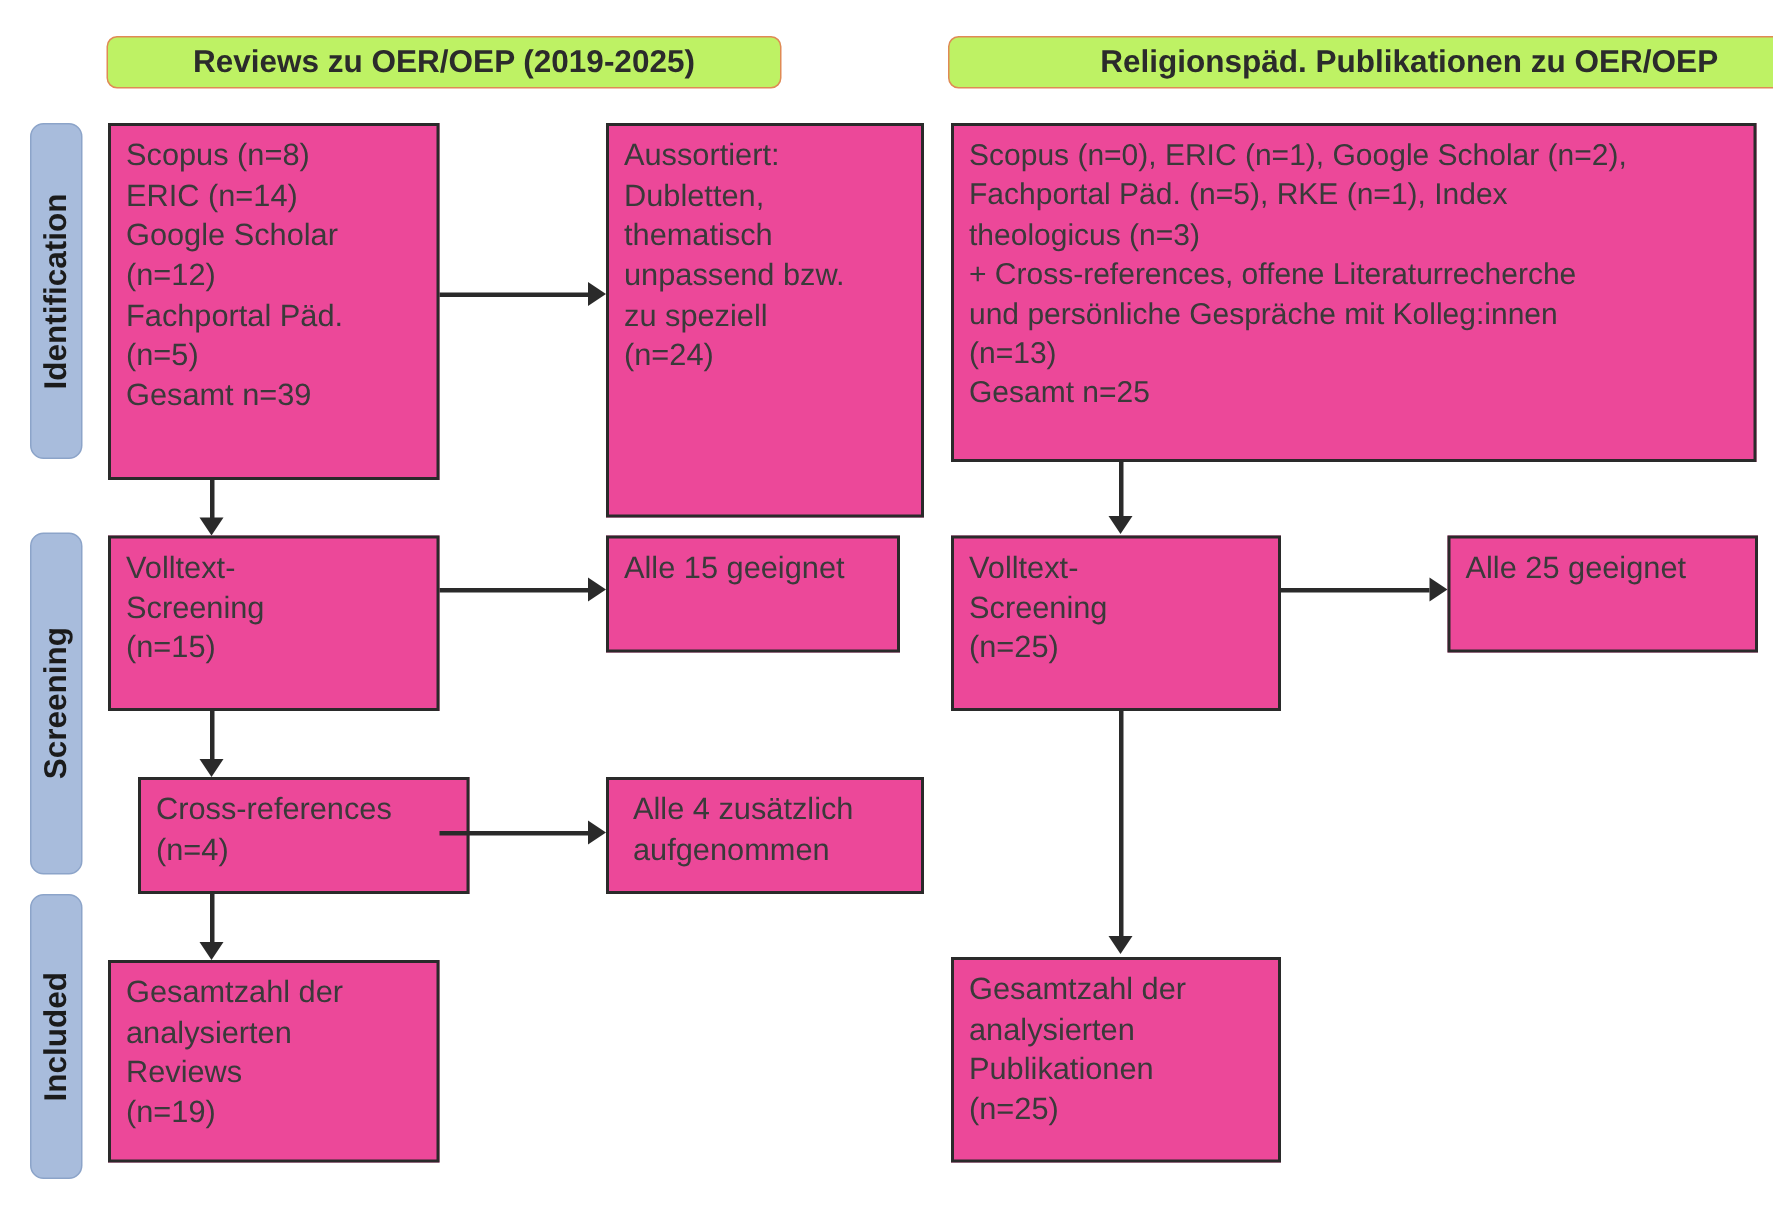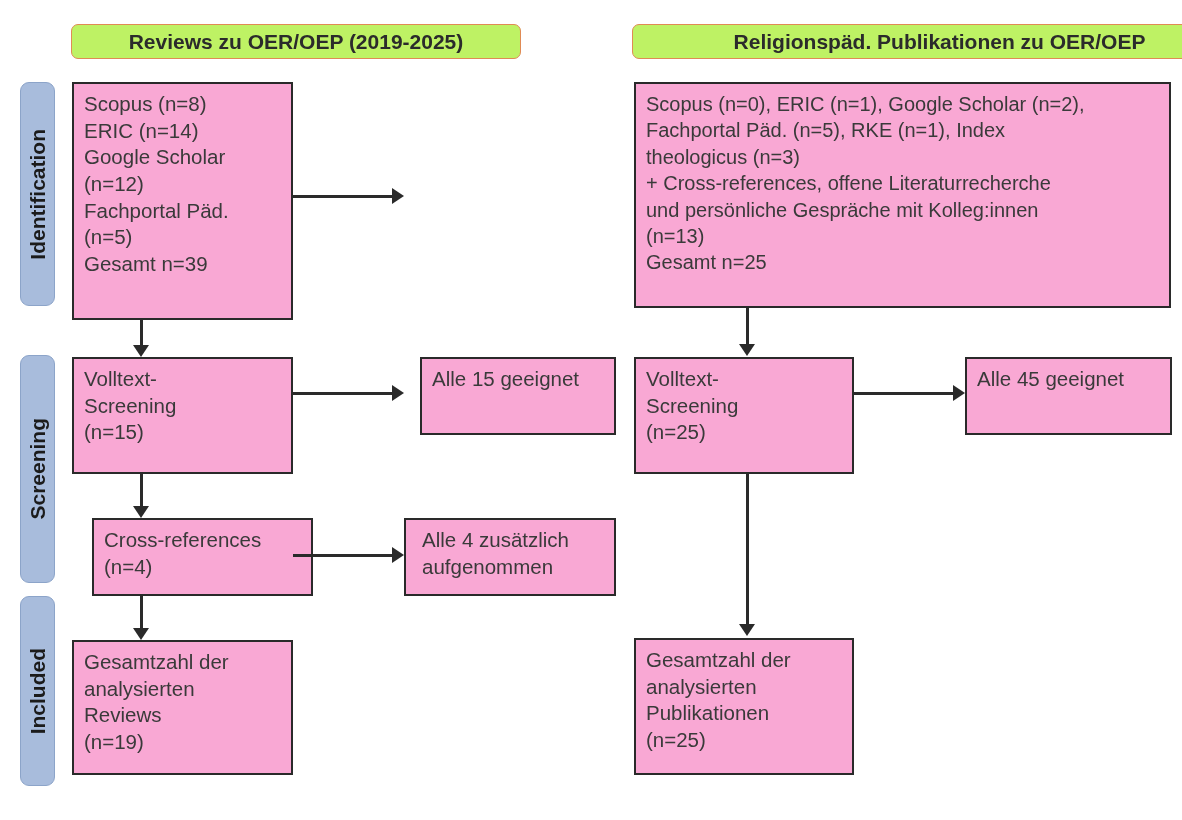--- a/index.html
+++ b/index.html
@@ -49,21 +49,21 @@
     justify-content: center;
     font-size: 21px;
     font-weight: 700;
     color: #2b2b2b;
     white-space: nowrap;
   }
 
   
   .box {
     position: absolute;
-    background: #f9a8d4;
+    background: #ec4899;
     border: 2.5px solid #2a2a2a;
     box-sizing: border-box;
     padding: 7px 9px 4px 10px;
     font-size: 20.5px;
     line-height: 1.30;
     color: #3a3a3a;
     font-weight: 400;
     white-space: pre-line;
     overflow: hidden;
   }
@@ -113,32 +113,38 @@
   <div class="col-header" style="left:632px; top:24px; width:615px; height:35px;">Religionspäd. Publikationen zu OER/OEP</div>
 
   <div class="box" style="left:72px; top:82px; width:221px; height:238px;">Scopus (n=8)
 ERIC (n=14)
 Google Scholar
 (n=12)
 Fachportal Päd.
 (n=5)
 Gesamt n=39</div>
 
+  <div class="box" style="left:404px; top:82px; width:212px; height:263px;">Aussortiert:
+Dubletten,
+thematisch
+unpassend bzw.
+zu speziell
+(n=24)</div>
 
   <div class="conn h" style="left:293px; top:195px; width:99px;"></div>
   <div class="arrow-right" style="left:392px; top:188px;"></div>
 
   <div class="conn v" style="left:140px; top:320px; width:3px; height:28px;"></div>
   <div class="arrow-down" style="left:133px; top:345px;"></div>
 
   <div class="box" style="left:72px; top:357px; width:221px; height:117px;">Volltext-
 Screening
 (n=15)</div>
 
-  <div class="box" style="left:404px; top:357px; width:196px; height:78px;margin-left:16px;">Alle 15 geeignet</div>
+  <div class="box" style="left:404px; top:357px; width:196px; height:78px;">Alle 15 geeignet</div>
 
   <div class="conn h" style="left:293px; top:392px; width:99px;"></div>
   <div class="arrow-right" style="left:392px; top:385px;"></div>
 
   <div class="conn v" style="left:140px; top:474px; width:3px; height:35px;"></div>
   <div class="arrow-down" style="left:133px; top:506px;"></div>
 
   <div class="box" style="left:72px; top:518px; width:221px; height:78px;margin-left:20px;">Cross-references
 (n=4)</div>
 
@@ -164,21 +170,21 @@
 (n=13)
 Gesamt n=25</div>
 
   <div class="conn v" style="left:746px; top:308px; width:3px; height:38px;"></div>
   <div class="arrow-down" style="left:739px; top:344px;"></div>
 
   <div class="box" style="left:634px; top:357px; width:220px; height:117px;">Volltext-
 Screening
 (n=25)</div>
 
-  <div class="box" style="left:965px; top:357px; width:207px; height:78px;">Alle 45 geeignet</div>
+  <div class="box" style="left:965px; top:357px; width:207px; height:78px;">Alle 25 geeignet</div>
 
   <div class="conn h" style="left:854px; top:392px; width:99px;"></div>
   <div class="arrow-right" style="left:953px; top:385px;"></div>
 
   <div class="conn v" style="left:746px; top:474px; width:3px; height:152px;"></div>
   <div class="arrow-down" style="left:739px; top:624px;"></div>
 
   <div class="box" style="left:634px; top:638px; width:220px; height:137px;">Gesamtzahl der
 analysierten
 Publikationen

